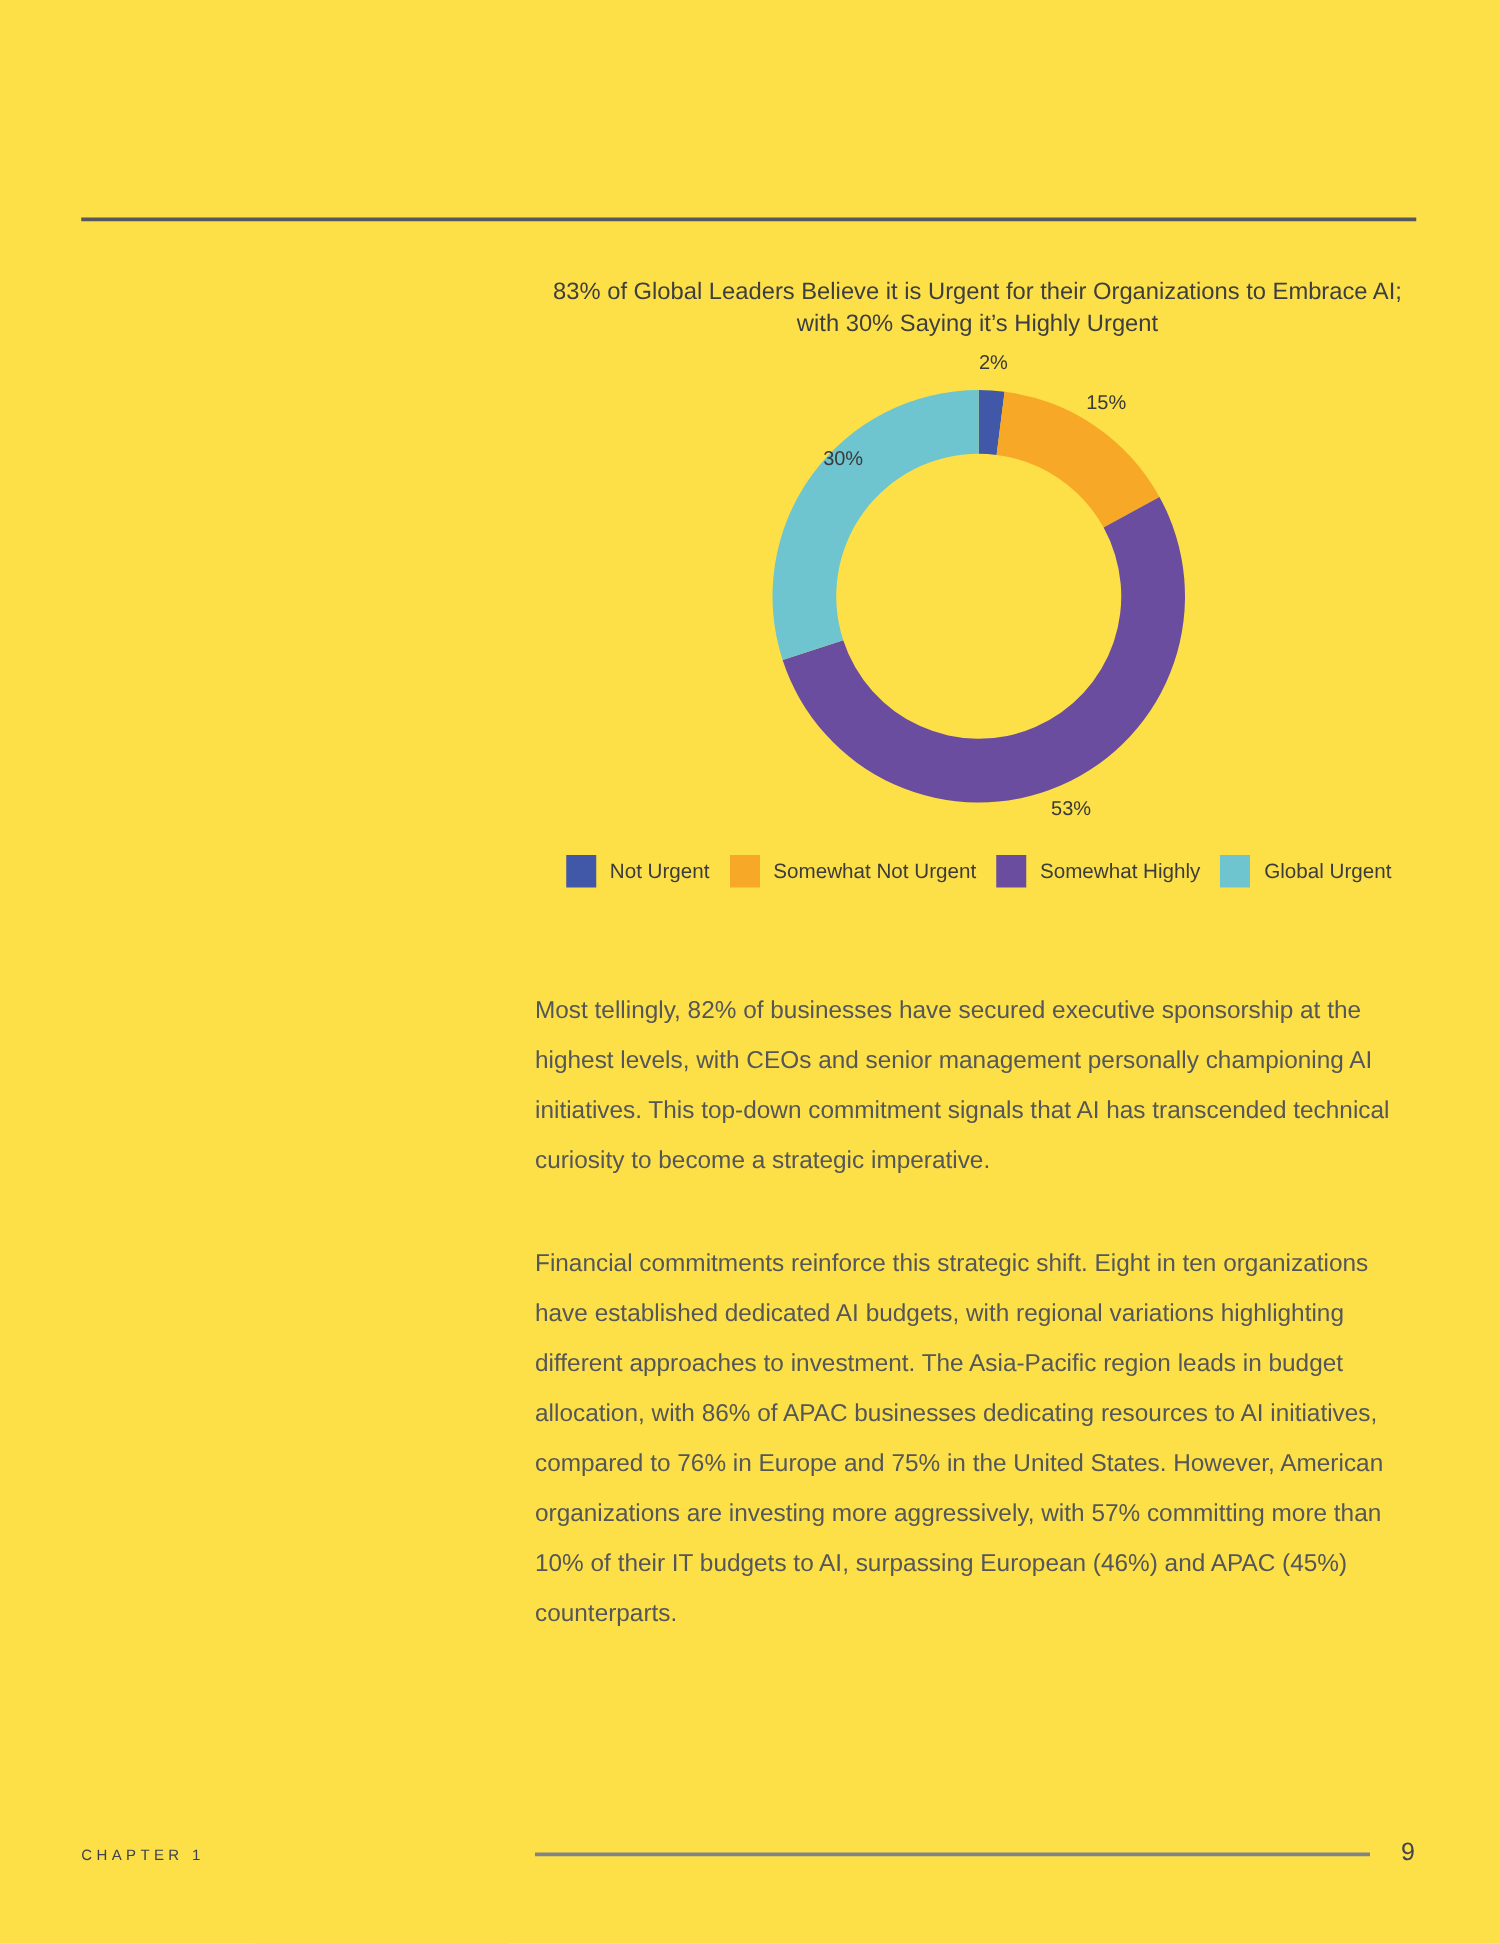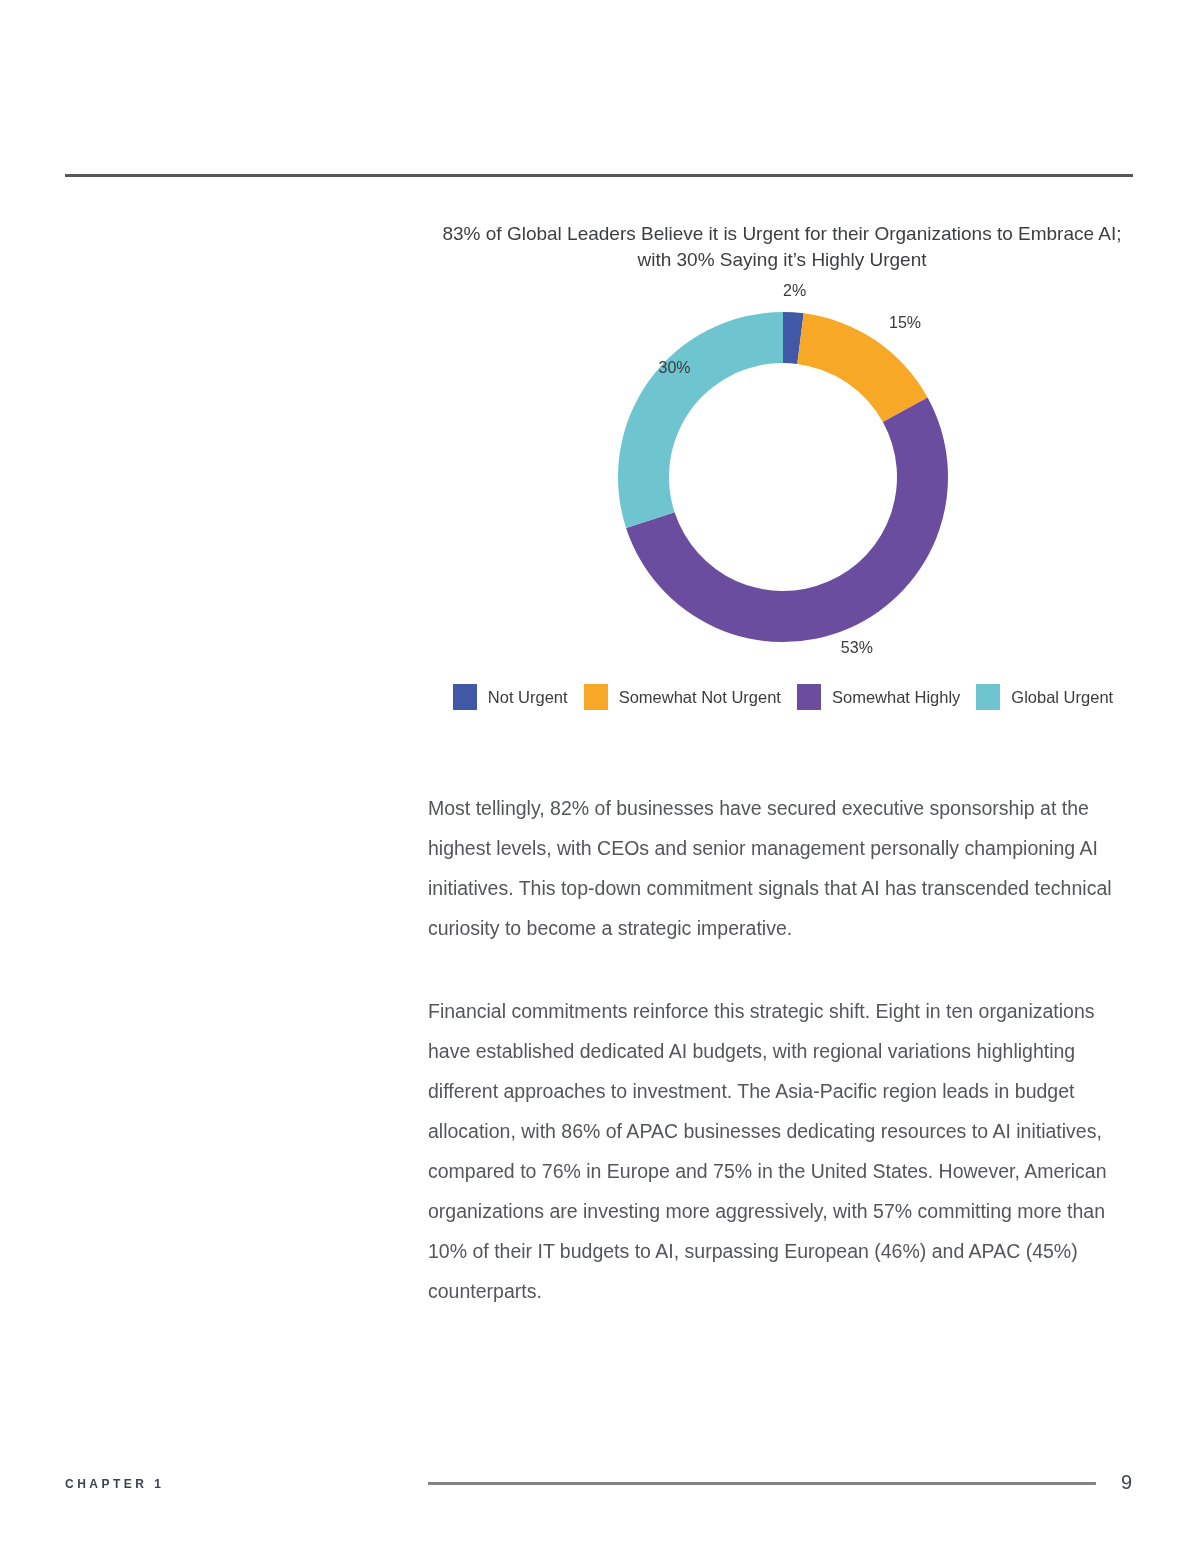--- a/index.html
+++ b/index.html
@@ -1,21 +1,21 @@
 <!DOCTYPE html>
 <html><head>
 <meta charset="utf-8">
 <style>
   * { margin: 0; padding: 0; box-sizing: border-box; }
   html, body { background: #e9e9e9; }
   .page {
     position: relative;
     width: 1200px;
     height: 1555px;
-    background: #ffffff;
+    background: #fde047;
     margin: 0 auto;
     font-family: "Liberation Sans", "DejaVu Sans", sans-serif;
     overflow: hidden;
   }
   .top-rule {
     position: absolute;
     left: 65px; top: 174px;
     width: 1068px; height: 3px;
     background: #56585c;
   }
@@ -59,21 +59,21 @@
     width: 712px;
     font-size: 19.5px;
     line-height: 40px;
     color: #54565a;
   }
   .body-copy p + p { margin-top: 43px; }
   .footer-chapter {
     position: absolute;
     left: 65px; top: 1477px;
     font-size: 12px;
-    font-weight: bold;
+    font-weight: normal;
     letter-spacing: 3.5px;
     color: #3e4250;
   }
   .footer-rule {
     position: absolute;
     left: 428px; top: 1482px;
     width: 668px; height: 3px;
     background: #818386;
   }
   .footer-page-number {
@@ -96,21 +96,21 @@
   </div>
 
   <div class="donut-wrap">
     <svg width="400" height="400" viewBox="0 0 400 400">
         <path d="M 200.00 35.00 A 165 165 0 0 1 220.68 36.30 L 214.29 86.90 A 114 114 0 0 0 200.00 86.00 Z" fill="#4158A8"></path>
         <path d="M 220.68 36.30 A 165 165 0 0 1 344.59 120.51 L 299.90 145.08 A 114 114 0 0 0 214.29 86.90 Z" fill="#F8A827"></path>
         <path d="M 344.59 120.51 A 165 165 0 1 1 43.08 250.99 L 91.58 235.23 A 114 114 0 1 0 299.90 145.08 Z" fill="#6B4D9F"></path>
         <path d="M 43.08 250.99 A 165 165 0 0 1 200.00 35.00 L 200.00 86.00 A 114 114 0 0 0 91.58 235.23 Z" fill="#6EC5D0"></path>
       </svg>
   <div class="donut-label" style="left: 211.679px; top: 14.367px;">2%</div>
-      <div class="donut-label" style="left: 322px; top: 46.163px;">15%</div>
+      <div class="donut-label" style="left: 302px; top: 46.163px;">15%</div>
       <div class="donut-label" style="left: 273.87px; top: 370.702px;">53%</div>
       <div class="donut-label" style="left: 49.5228px; top: 90.6719px; margin-left: 42px;">30%</div>
     </div>
 
   <div class="legend">
     <div class="legend-item">
       <span class="legend-swatch" style="background: rgb(65, 88, 168);"></span>
       <span class="legend-label">Not Urgent</span>
     </div>
     <div class="legend-item">

